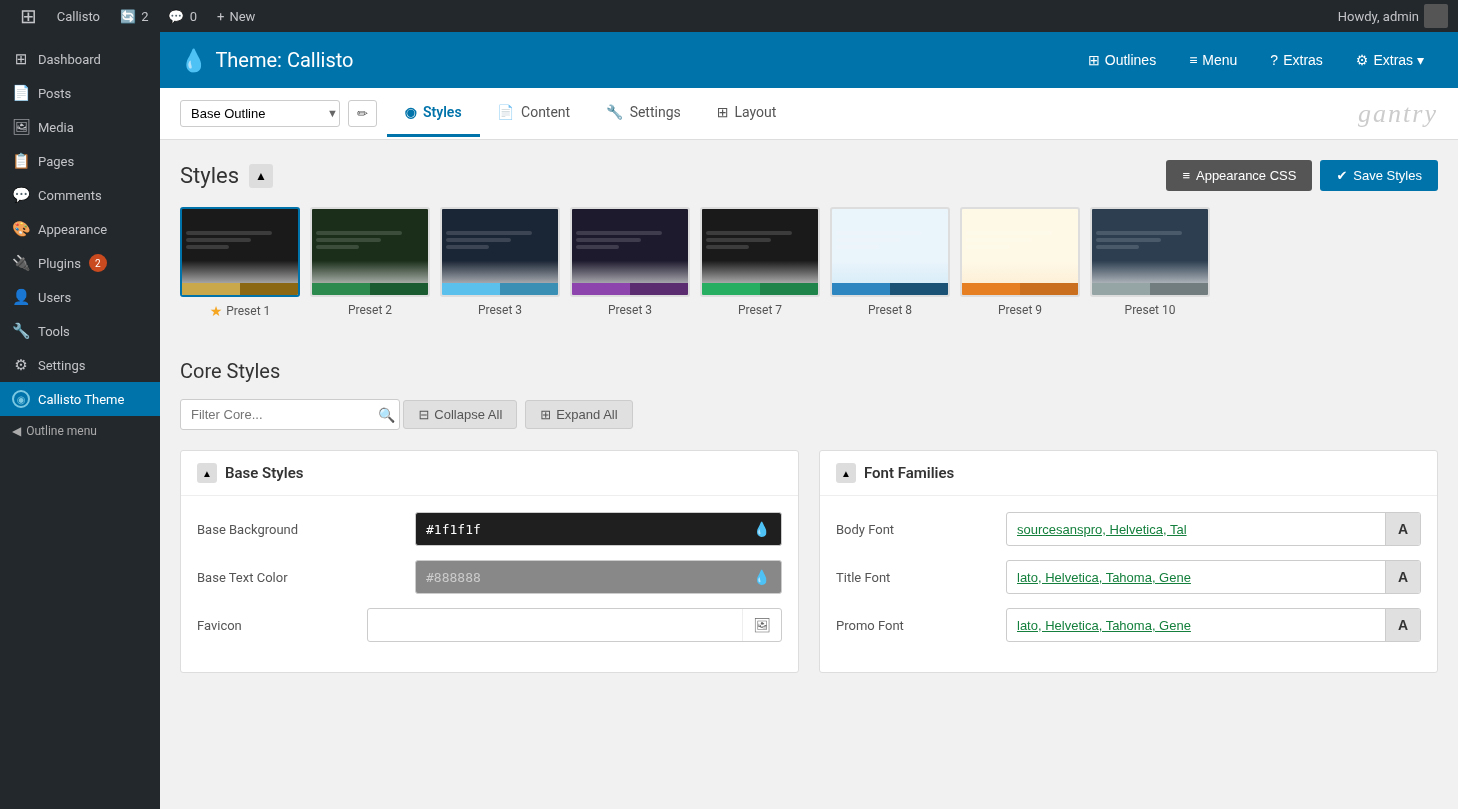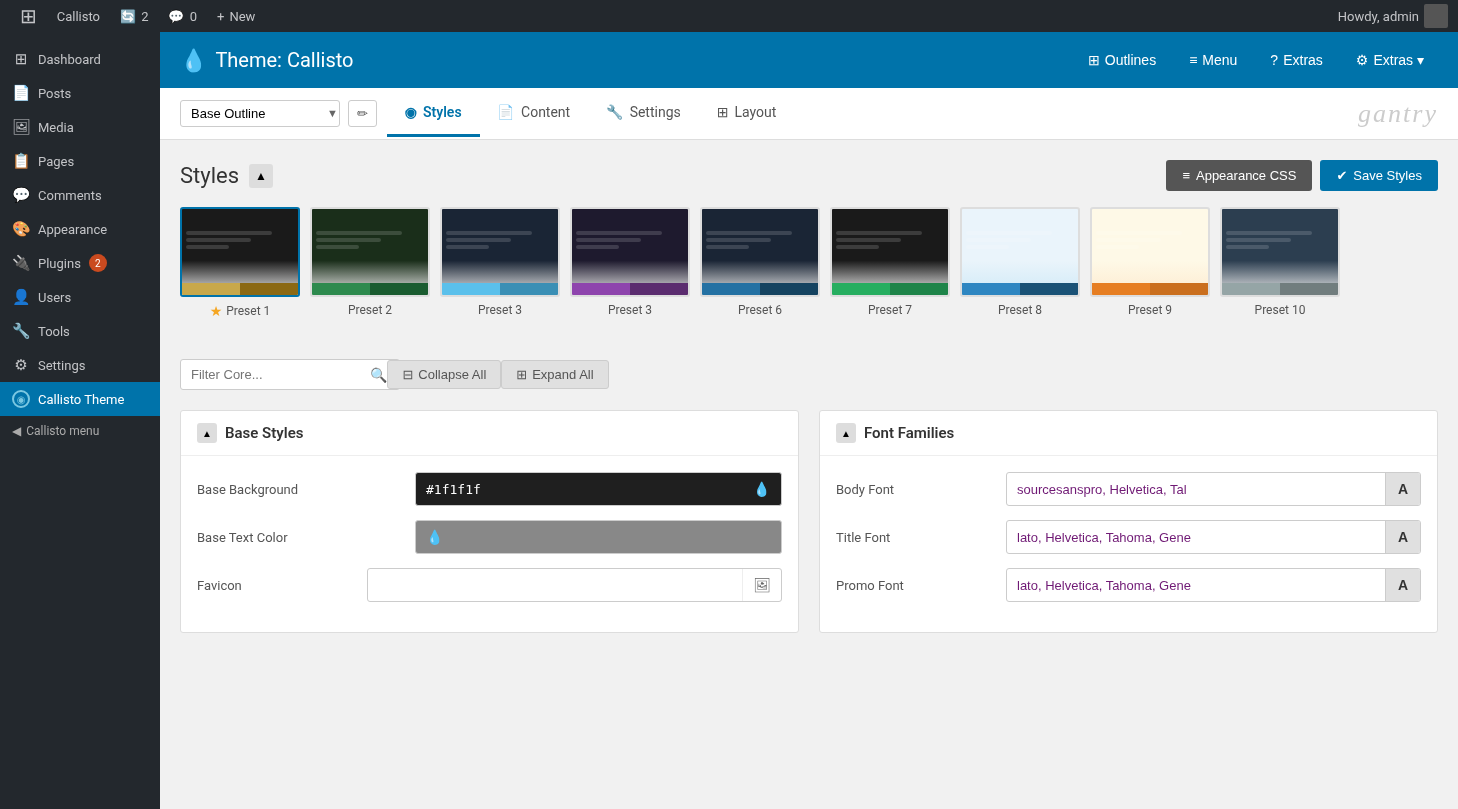--- a/index.html
+++ b/index.html
@@ -221,21 +221,21 @@
     .p8-bg { background: linear-gradient(180deg, #eaf4fb 60%, #d0eaf7 100%); }
 
     
     .p9-bg { background: linear-gradient(180deg, #fef9e7 60%, #fdebd0 100%); }
 
     
     .p10-bg { background: linear-gradient(180deg, #2c3e50 60%, #eee 100%); }
 
     
     .core-styles-header { font-size: 20px; font-weight: 400; margin-bottom: 16px; color: #333; }
-    .filter-bar { display: flex; align-items: center; margin-bottom: 20px; }
+    .filter-bar { display: flex; align-items: center; gap: 8px; margin-bottom: 20px; }
     .filter-input {
       border: 1px solid #ccc; padding: 7px 10px; border-radius: 3px;
       font-size: 13px; width: 220px;
     }
     .search-btn {
       background: transparent; border: none; cursor: pointer;
       color: #666; font-size: 14px; margin-left: -30px;
     }
     .btn-collapse-all, .btn-expand-all {
       background: #e0e0e0; border: 1px solid #ccc; padding: 6px 14px;
@@ -282,21 +282,21 @@
     .color-dropper {
       padding: 8px 10px; color: #aaa; font-size: 14px; cursor: pointer;
     }
     .font-input-wrap {
       flex: 1; display: flex; align-items: center;
       border: 1px solid #ccc; border-radius: 3px; overflow: hidden;
       background: #fff;
     }
     .font-input-text {
       flex: 1; padding: 5px 10px; font-size: 13px;
-      border: none; background: transparent; color: #701a75;
+      border: none; background: transparent; color: #15803d; text-decoration: underline;
     }
     .font-btn {
       padding: 8px 12px; background: #e0e0e0; border: none;
       border-left: 1px solid #ccc; cursor: pointer; font-size: 14px; font-weight: 700;
       color: #333;
     }
     .favicon-input-wrap {
       flex: 1; display: flex; align-items: center;
       border: 1px solid #ccc; border-radius: 3px; overflow: hidden;
       background: #fff;
@@ -398,21 +398,21 @@
     <div class="sidebar-item">
       <span class="icon">⚙</span>
       <span>Settings</span>
     </div>
     <div class="sidebar-item active" style="background:#0073aa;">
       <span class="icon" style="width:18px;height:18px;background:#0073aa;border:2px solid #7bc8e2;border-radius:50%;display:inline-flex;align-items:center;justify-content:center;font-size:10px;color:#7bc8e2;">◉</span>
       <span>Callisto Theme</span>
     </div>
     <div class="sidebar-collapse">
       <span>◀</span>
-      <span>Callisto menu</span>
+      <span>Outline menu</span>
     </div>
   </div>
 
   <div id="main">
 
     <div id="theme-header">
       <div class="theme-title">
         <span class="drop-icon">💧</span>
         <span>Theme: Callisto</span>
       </div>
@@ -565,40 +565,20 @@
                 <div class="color-bar" style="background:#8e44ad"></div>
                 <div class="color-bar" style="background:#5b2c6f"></div>
               </div>
             <span class="eye-icon">👁</span>
           </div>
           <div class="preset-label">
             <span>Preset 3</span>
           </div>
         </div>
 
-        <div class="preset-item">
-          <div class="preset-thumb p6-bg">
-            <div class="thumb-inner">
-                <div class="thumb-top"></div>
-                <div class="thumb-content">
-                  <div class="thumb-line w80"></div>
-                  <div class="thumb-line w60"></div>
-                  <div class="thumb-line w40"></div>
-                </div>
-              </div>
-            <div class="color-bars">
-                <div class="color-bar" style="background:#2471a3"></div>
-                <div class="color-bar" style="background:#154360"></div>
-              </div>
-            <span class="eye-icon">👁</span>
-          </div>
-          <div class="preset-label">
-            <span>Preset 6</span>
-          </div>
-        </div>
 
         <div class="preset-item">
           <div class="preset-thumb p7-bg">
             <div class="thumb-inner">
                 <div class="thumb-top"></div>
                 <div class="thumb-content">
                   <div class="thumb-line w80"></div>
                   <div class="thumb-line w60"></div>
                   <div class="thumb-line w40"></div>
                 </div>
@@ -672,20 +652,21 @@
               </div>
             <span class="eye-icon">👁</span>
           </div>
           <div class="preset-label">
             <span>Preset 10</span>
           </div>
         </div>
 
       </div>
 
+      <h3 class="core-styles-header">Core Styles</h3>
 
       <div class="filter-bar">
         <input type="text" class="filter-input" placeholder="Filter Core..." style="">
         <button class="search-btn">
           <span>🔍</span>
         </button>
         <button class="btn-collapse-all">
           <span>⊟</span>
           <span>Collapse All</span>
         </button>
@@ -708,20 +689,21 @@
               <span class="field-label">Base Background</span>
               <div class="color-input-wrap dark">
                 <input type="text" class="color-input-text" value="#1f1f1f" style="">
                 <span class="color-dropper">💧</span>
               </div>
             </div>
 
             <div class="field-row">
               <span class="field-label">Base Text Color</span>
               <div class="color-input-wrap gray">
+                <input type="text" class="color-input-text light-text" value="#888888" style="color: rgb(204, 204, 204);">
                 <span class="color-dropper">💧</span>
               </div>
             </div>
 
             <div class="field-row">
               <span class="field-label">Favicon</span>
               <div class="favicon-input-wrap">
                 <input type="text" class="favicon-input-text" value="" style="">
                 <span class="favicon-btn">🖼</span>
               </div>

